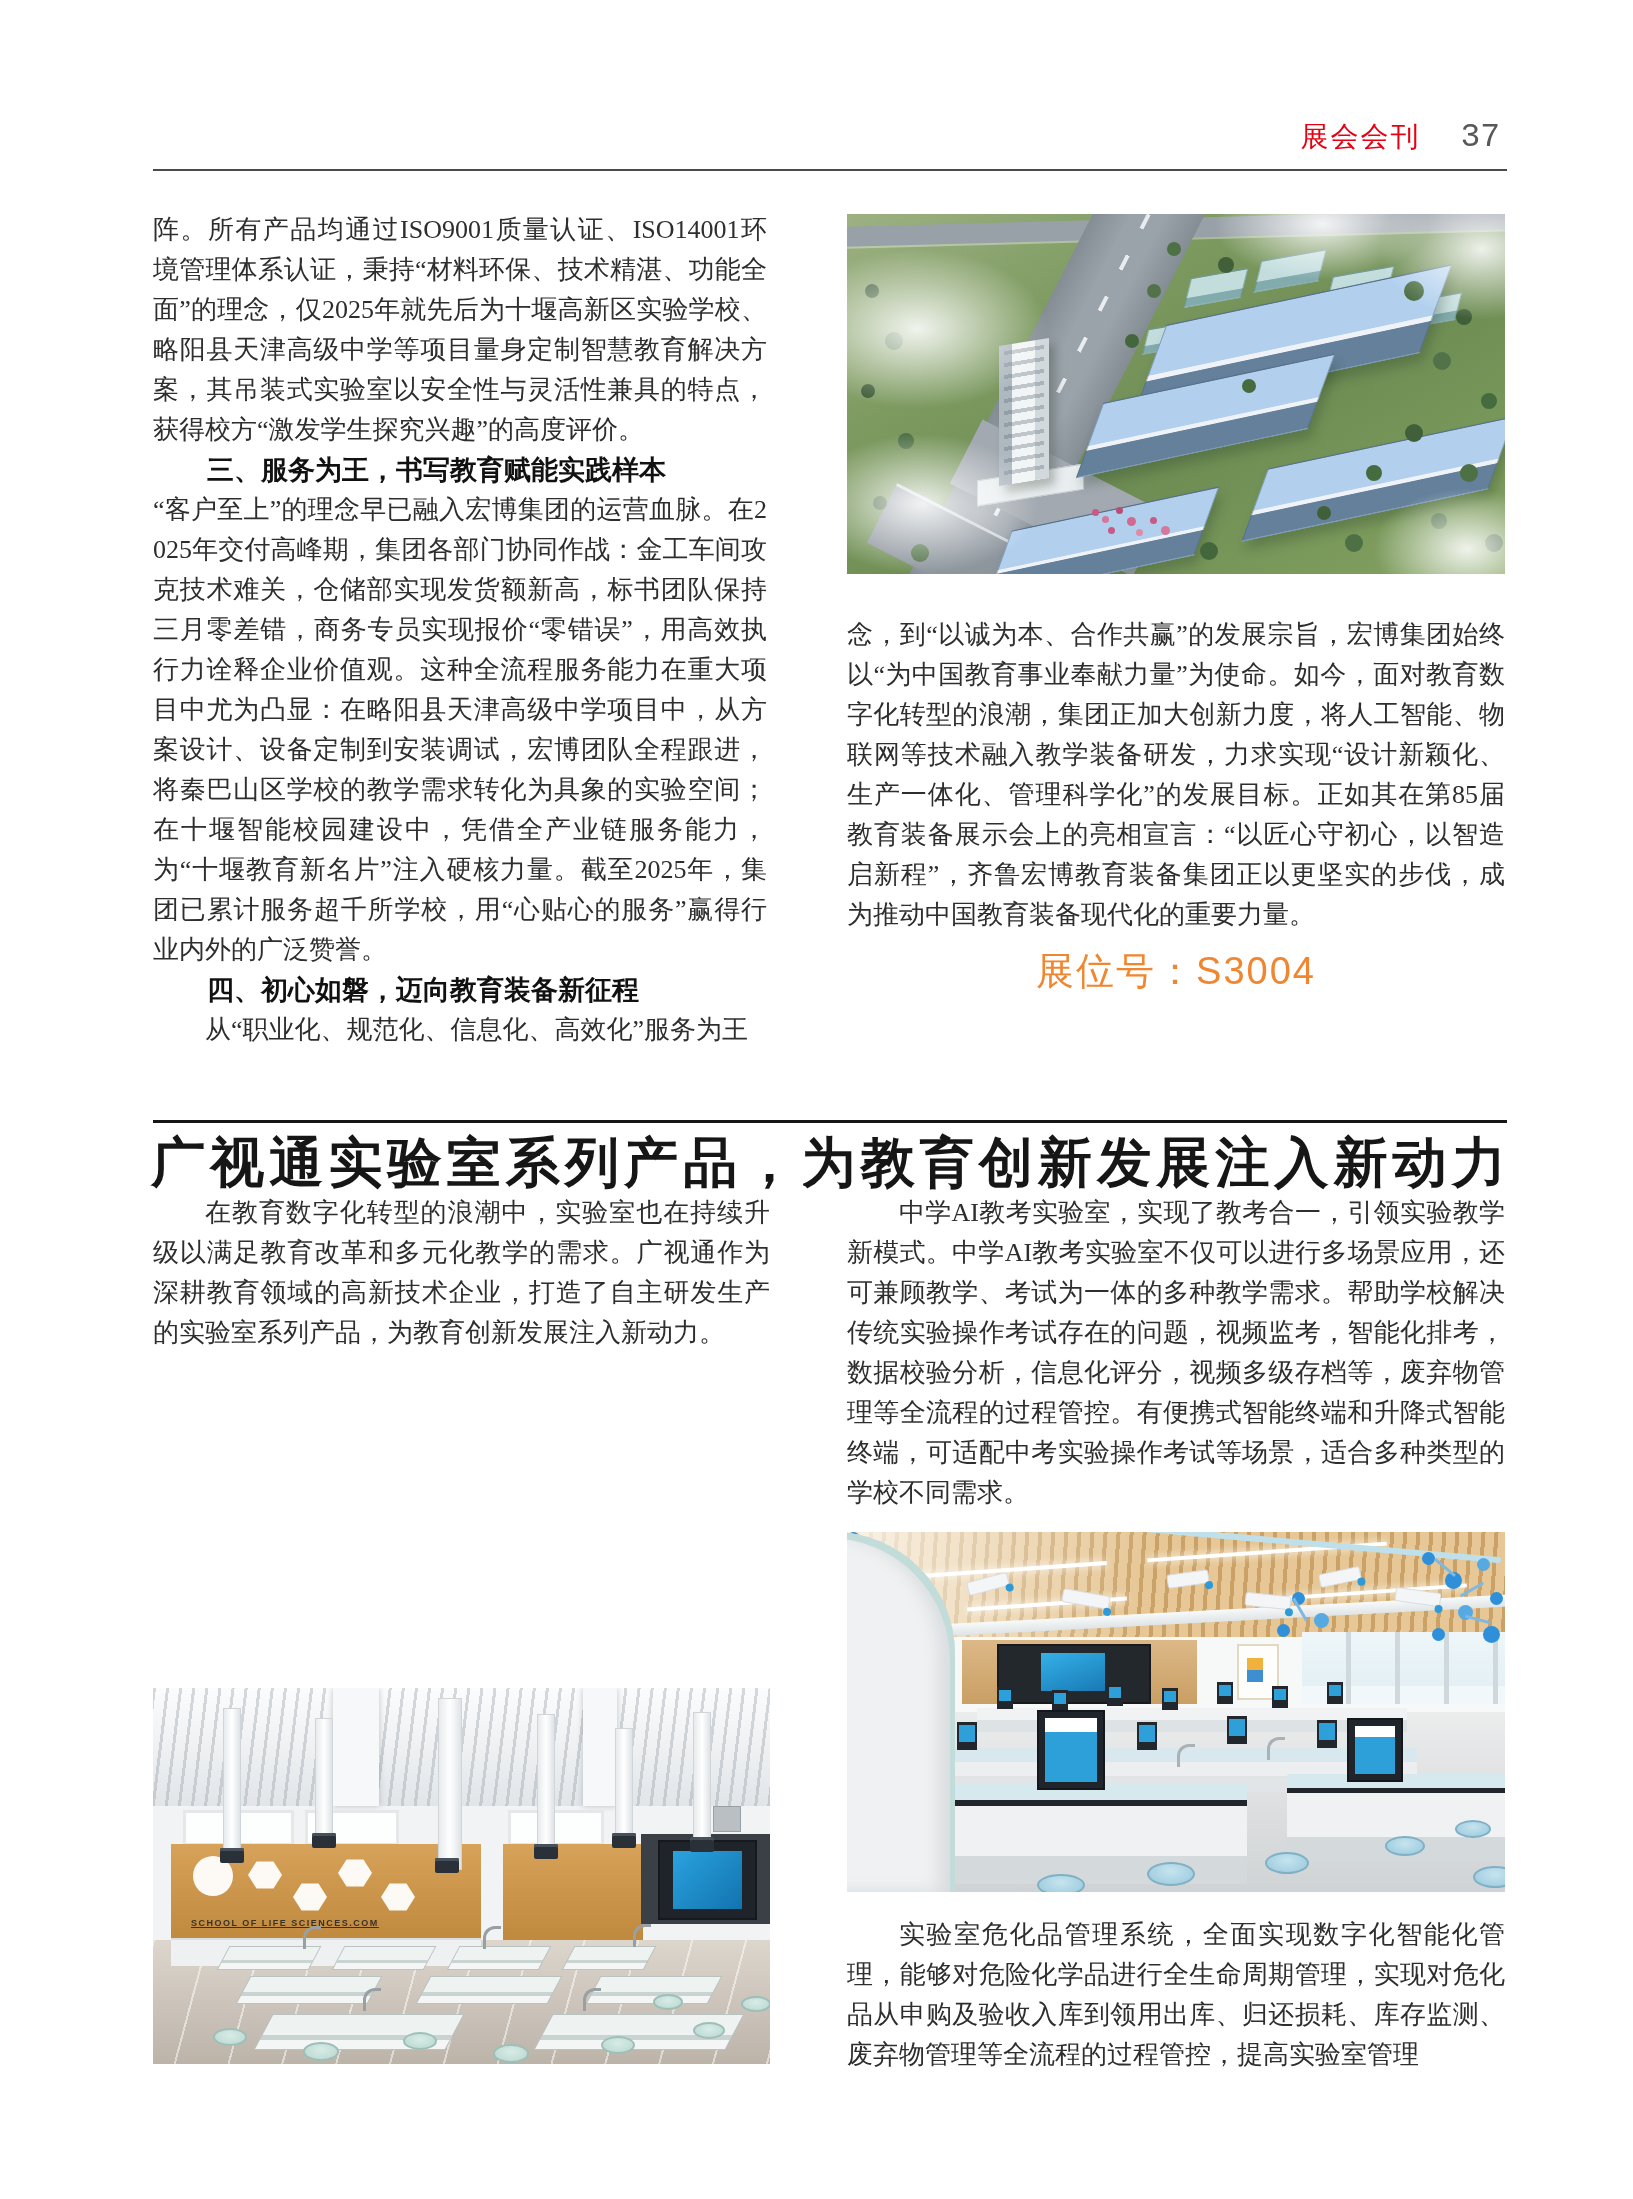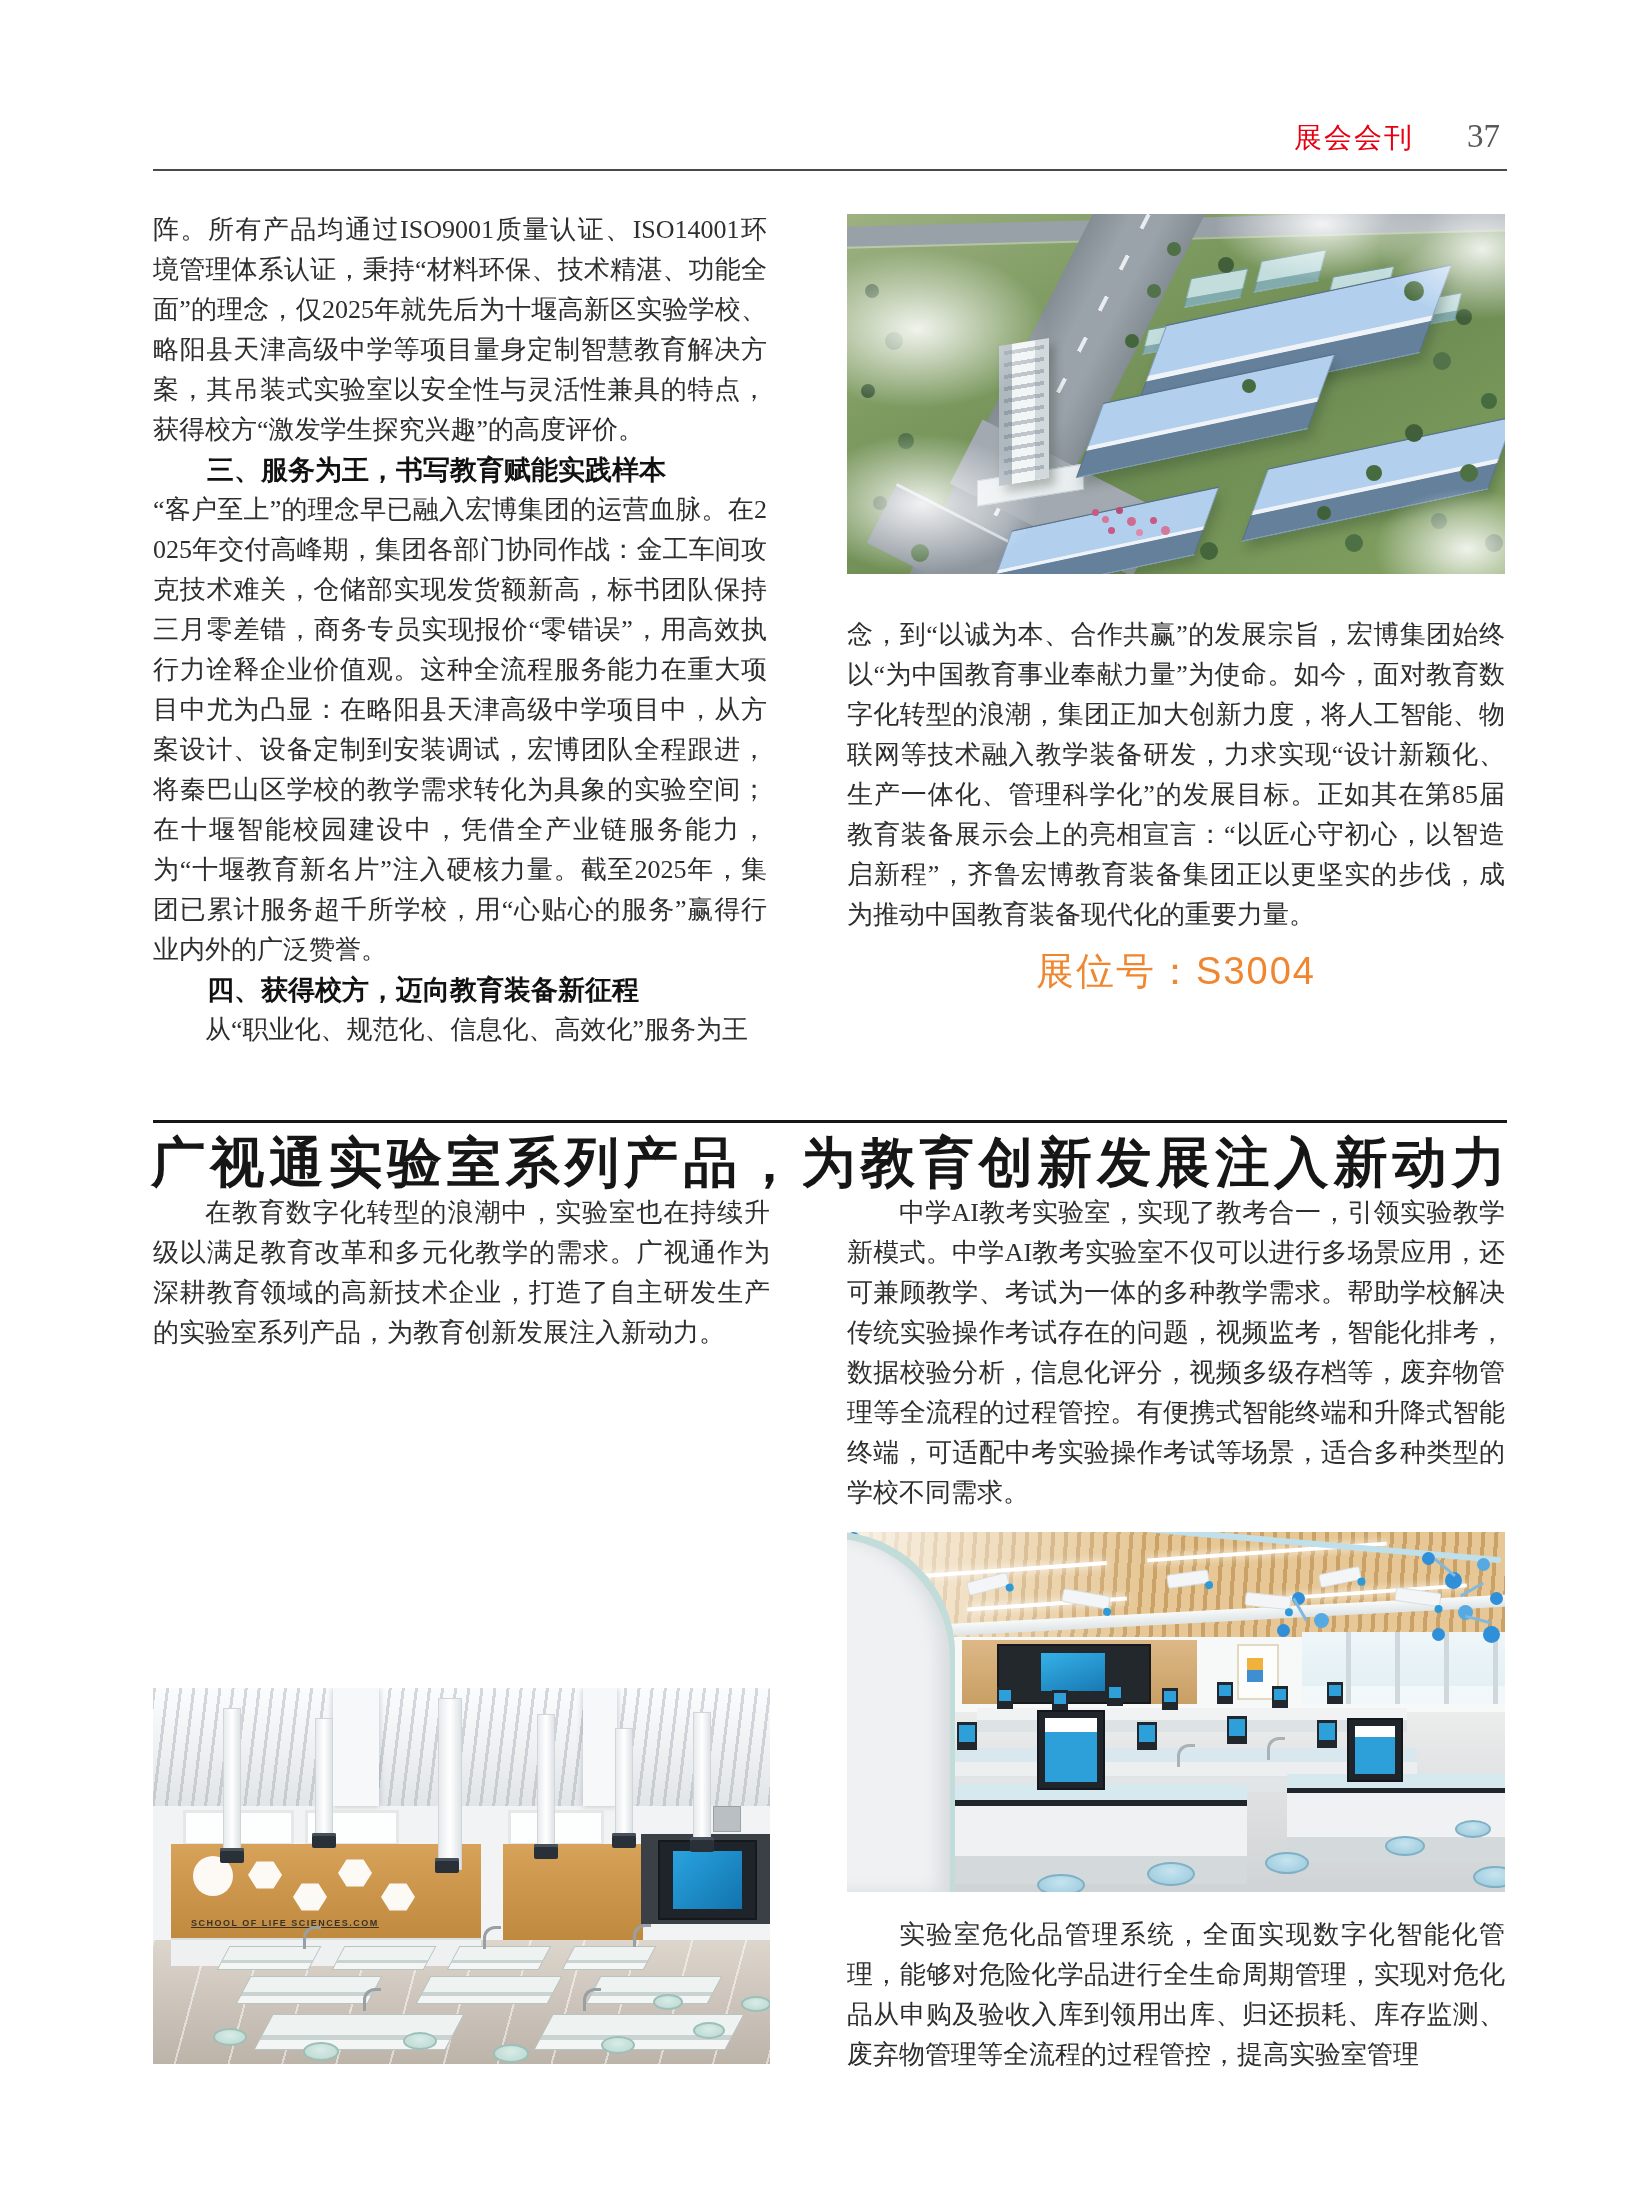--- a/index.html
+++ b/index.html
@@ -1,22 +1,22 @@
 <!DOCTYPE html>
 <html><head>
 <meta charset="utf-8">
 <style>
   html,body{margin:0;padding:0;background:#e8e8e8;}
   .page{position:relative;width:1633px;height:2199px;background:#ffffff;margin:0 auto;overflow:hidden;
         font-family:"Liberation Serif","DejaVu Serif",serif;color:#2e2e2e;}
   .abs{position:absolute;}
 
   
-  .hdr{position:absolute;top:118px;right:133px;display:flex;align-items:baseline;gap:53px;
-       font-family:Liberation Serif, serif;}
+  .hdr{position:absolute;top:118px;right:133px;display:flex;align-items:baseline;gap:40px;
+       font-family:Liberation Mono, monospace;}
   .hdr-label{color:#e60012;font-size:28px;letter-spacing:2px;}
   .hdr-num{color:#595757;font-size:33px;}
   .hdr-rule{position:absolute;left:153px;top:169px;width:1354px;height:2px;background:#4a4a4a;}
 
   
   .col{position:absolute;font-size:26px;line-height:40px;text-align:justify;word-break:break-all;}
   .col p{margin:0;}
   .p-indent{text-indent:2em;}
   .h-bold{font-family:"Liberation Sans","DejaVu Sans",sans-serif;font-weight:bold;color:#111;
           text-indent:2em;font-size:27px;line-height:40px;}
@@ -164,21 +164,21 @@
   <div class="hdr">
     <span class="hdr-label">展会会刊</span>
     <span class="hdr-num">37</span>
   </div>
   <div class="hdr-rule"></div>
 
   <div class="col art1-left">
     <p>阵。所有产品均通过ISO9001质量认证、ISO14001环境管理体系认证，秉持“材料环保、技术精湛、功能全面”的理念，仅2025年就先后为十堰高新区实验学校、略阳县天津高级中学等项目量身定制智慧教育解决方案，其吊装式实验室以安全性与灵活性兼具的特点，获得校方“激发学生探究兴趣”的高度评价。</p>
     <p class="h-bold">三、服务为王，书写教育赋能实践样本</p>
     <p>“客户至上”的理念早已融入宏博集团的运营血脉。在2025年交付高峰期，集团各部门协同作战：金工车间攻克技术难关，仓储部实现发货额新高，标书团队保持三月零差错，商务专员实现报价“零错误”，用高效执行力诠释企业价值观。这种全流程服务能力在重大项目中尤为凸显：在略阳县天津高级中学项目中，从方案设计、设备定制到安装调试，宏博团队全程跟进，将秦巴山区学校的教学需求转化为具象的实验空间；在十堰智能校园建设中，凭借全产业链服务能力，为“十堰教育新名片”注入硬核力量。截至2025年，集团已累计服务超千所学校，用“心贴心的服务”赢得行业内外的广泛赞誉。</p>
-    <p class="h-bold">四、获得校方，迈向教育装备新征程</p>
+    <p class="h-bold">四、初心如磐，迈向教育装备新征程</p>
     <p class="p-indent">从“职业化、规范化、信息化、高效化”服务为王</p>
   </div>
 
   <div class="col art1-right">
     <div class="photo ph-aerial">
       <div class="abs p1-roadtop"></div>
       <div class="abs p1-road"></div>
       <div class="abs p1-park"></div>
       <div class="abs p1-plaza"></div>
       <div class="abs tb" style="left:340px;top:60px;width:56px;height:26px;"></div>

